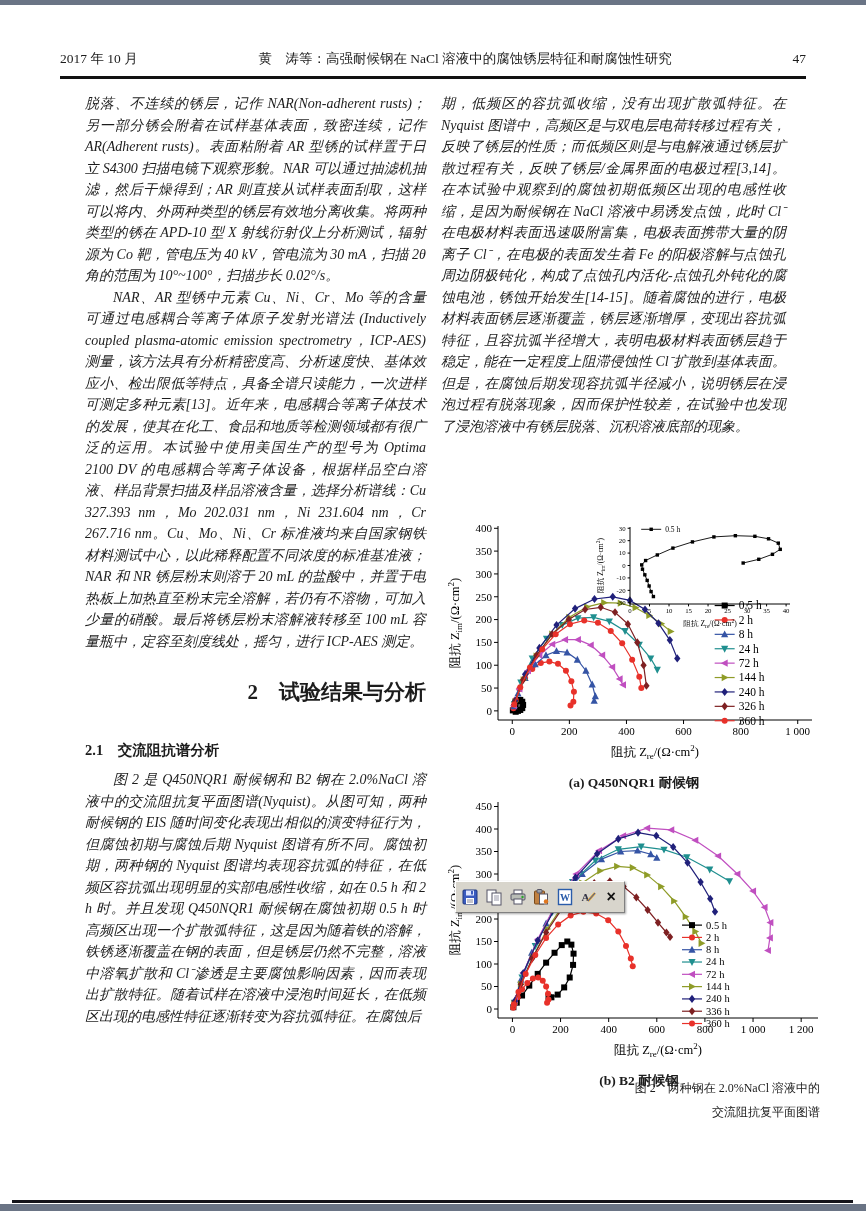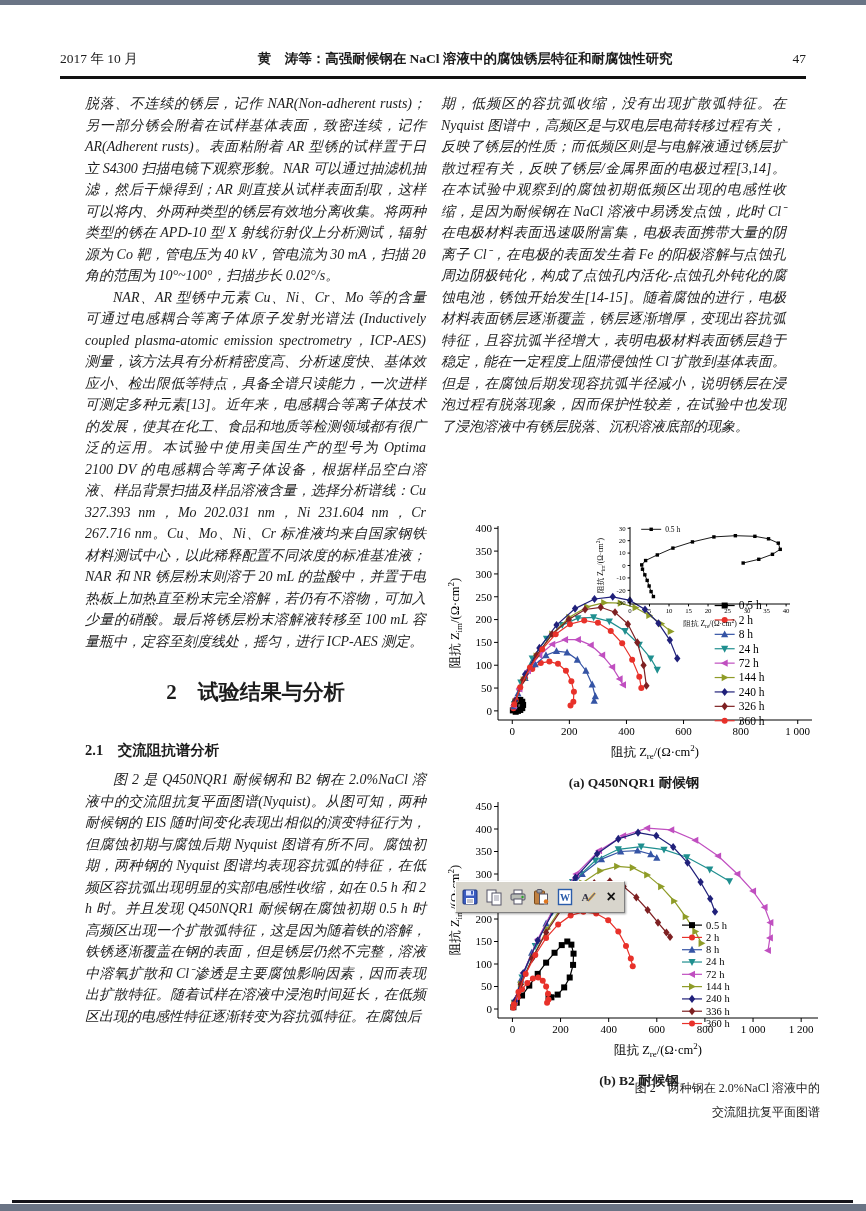--- a/index.html
+++ b/index.html
@@ -3,28 +3,28 @@
 <meta charset="utf-8">
 <style>
   html,body{margin:0;padding:0;background:#ffffff;}
   .page{position:relative;width:866px;height:1211px;background:#fff;overflow:hidden;
         font-family:"Liberation Serif", serif;color:#1c1c1c;}
   .band-top{position:absolute;left:0;top:0;width:866px;height:5px;background:#6a7485;}
   .band-bottom{position:absolute;left:0;top:1204px;width:866px;height:7px;background:#6a7485;}
   .footer-rule{position:absolute;left:12px;top:1200px;width:841px;height:3px;background:#14141a;}
   .header{position:absolute;left:60px;top:50px;width:746px;display:flex;justify-content:space-between;
           align-items:center;font-size:13.5px;}
-  .header .h-title{flex:1;text-align:center;font-weight:bold;}
+  .header .h-title{flex:1;text-align:center;}
   .header-rule{position:absolute;left:60px;top:76px;width:746px;height:3px;background:#111;}
   .col{position:absolute;top:93px;text-align:justify;font-size:14px;line-height:21.5px;}
   .col-left{left:85px;width:341px;}
   .col-right{left:441px;width:345px;}
   .col p{margin:0;font-style:italic;}
   .col p.indent{text-indent:2em;}
-  h2.sec{font-size:21px;font-weight:bold;margin:25px 0 0 0;line-height:30px;text-align:center;}
+  h2.sec{font-size:21px;font-weight:bold;margin:25px 0 0 0;line-height:30px;text-align:right;}
   h3.sub{font-size:14.5px;font-weight:bold;margin:33px 0 9px 0;line-height:20px;text-align:left;}
   .chart-wrap{position:absolute;background:#fff;}
   #chart-a{left:448px;top:520px;width:372px;height:268px;}
   #chart-b{left:448px;top:794px;width:382px;height:290px;}
   #chart-inset{position:absolute;left:148px;top:2px;width:200px;height:108px;background:transparent;}
   .subcaption{text-align:center;font-size:13.5px;font-weight:bold;margin-top:14px;}
   .figcaption{position:absolute;left:448px;width:372px;text-align:right;font-size:12px;}
   #figcap1{top:1080px;} #figcap2{top:1104px;}
   svg{display:block;font-family:"Liberation Serif", serif;}
   

